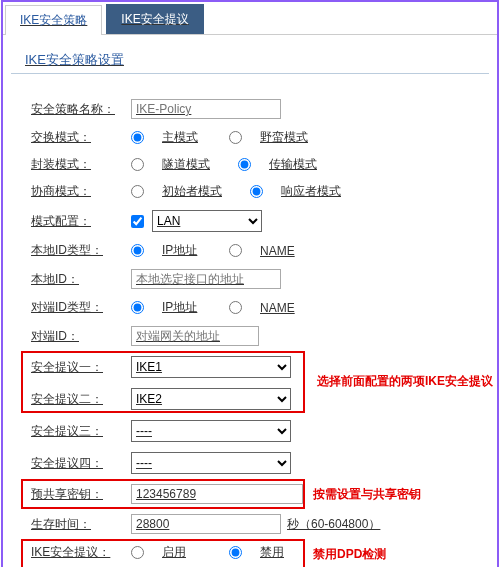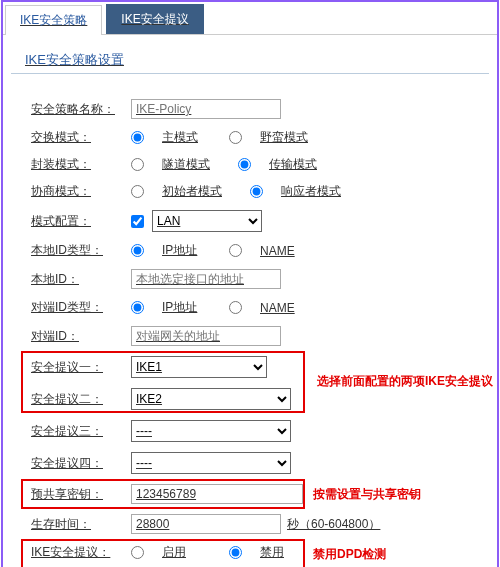--- a/index.html
+++ b/index.html
@@ -217,32 +217,32 @@
       <label class="radio-item">
         <input type="radio" name="pidt" style="">
         <span>NAME</span>
       </label>
     </div>
   </div>
 
   <div class="form-row">
     <div class="row-label">对端ID：</div>
     <div class="row-ctrl">
-      <input type="text" style="width: 150px; color: #ef4444;" placeholder="对端网关的地址">
+      <input type="text" style="width: 128px; color: #ef4444;" placeholder="对端网关的地址">
     </div>
   </div>
 
   <div class="rel">
     <div class="hl-box" style="left:18px; top:0px; width:284px; height:62px;"></div>
     <div class="annot" style="left:314px; top:22px;">选择前面配置的两项IKE安全提议</div>
 
     <div class="form-row">
       <div class="row-label">安全提议一：</div>
       <div class="row-ctrl">
-        <select style="width:136px">
+        <select style="width:160px">
           <option>IKE1</option>
         </select>
       </div>
     </div>
     <div class="form-row">
       <div class="row-label">安全提议二：</div>
       <div class="row-ctrl">
         <select style="width:160px">
           <option>IKE2</option>
         </select>

